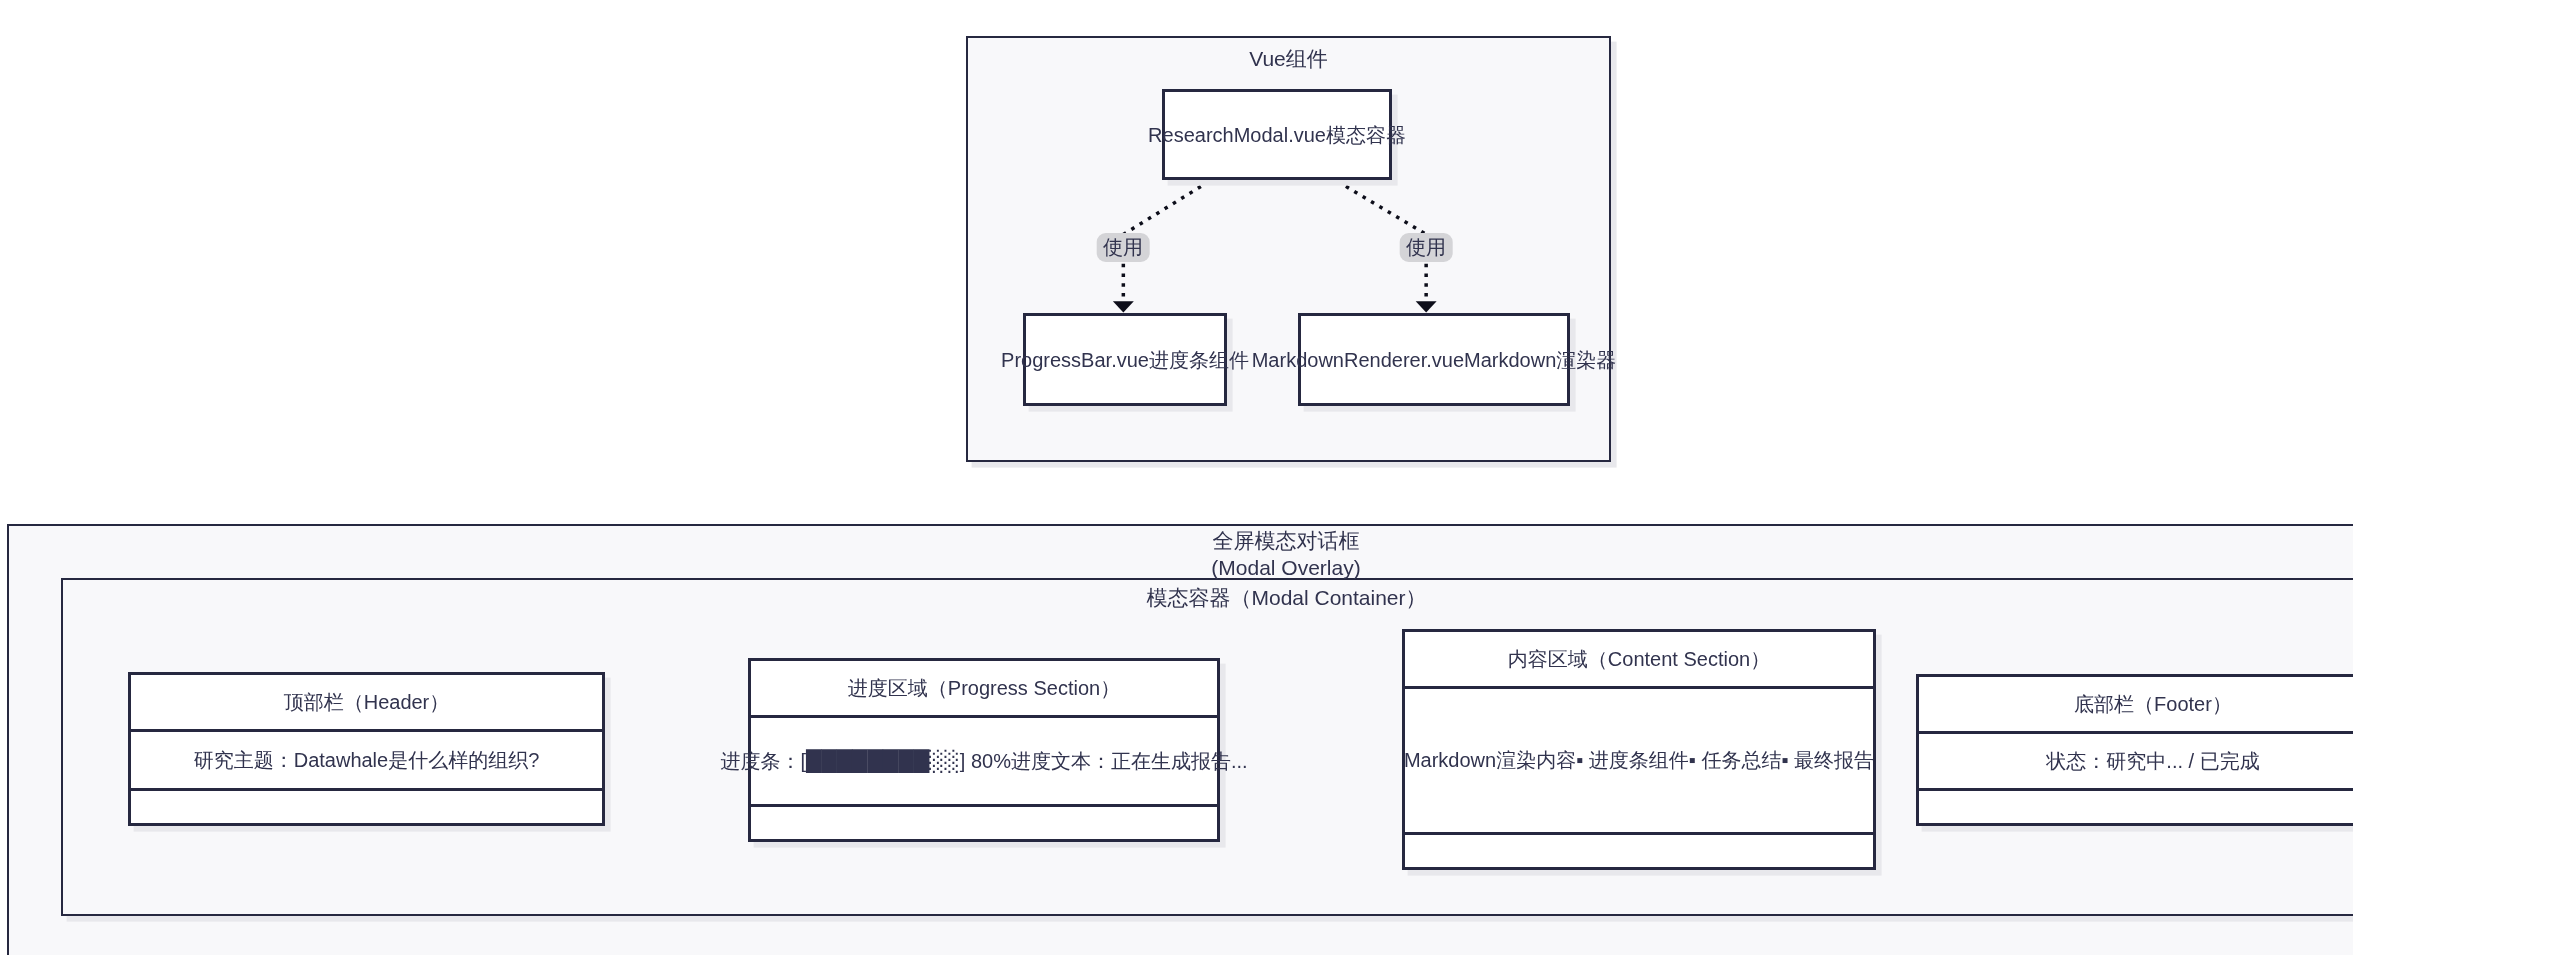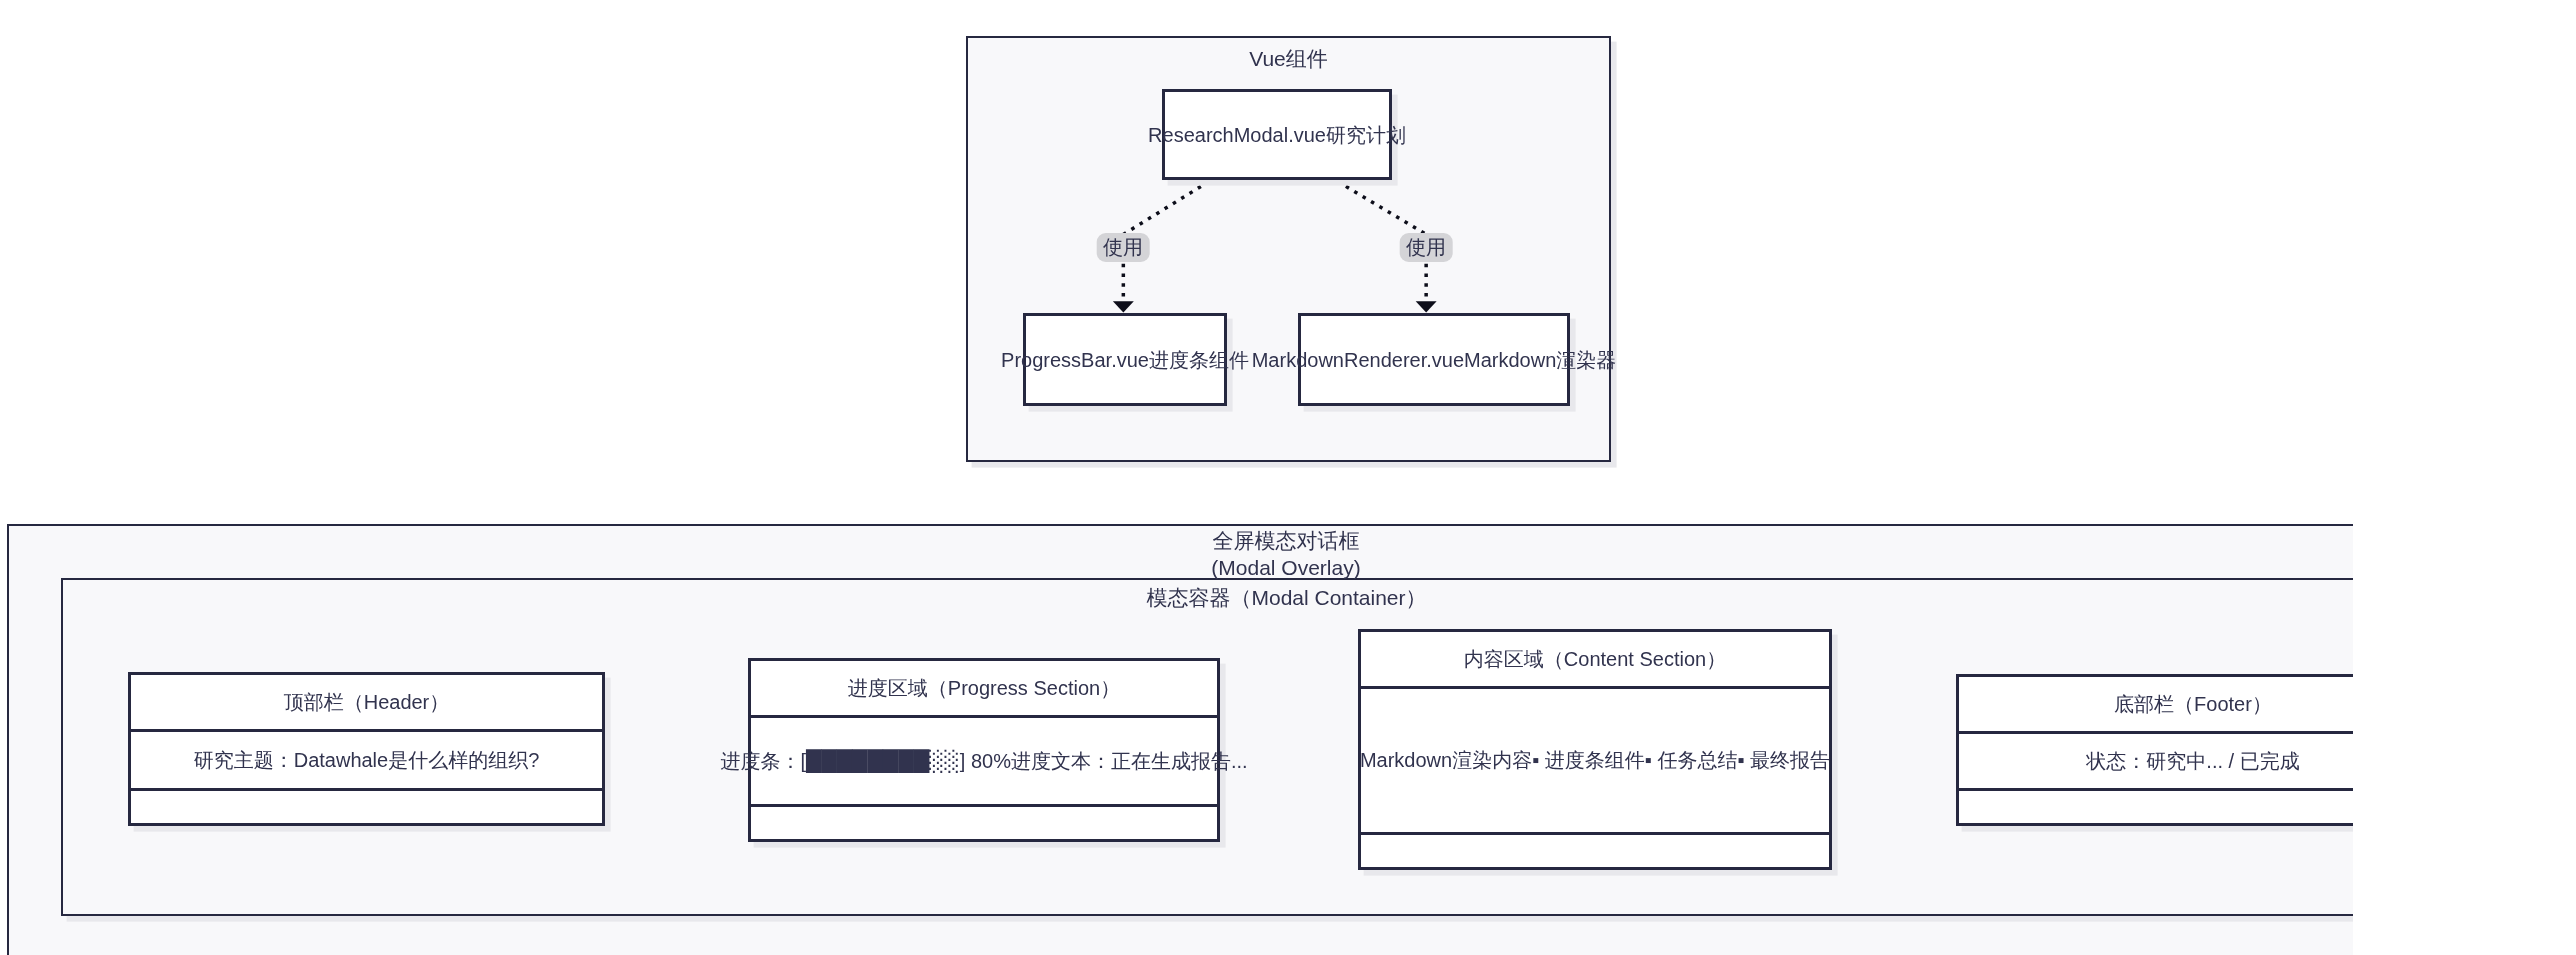--- a/index.html
+++ b/index.html
@@ -63,21 +63,21 @@
     <path class="edge-solid" d="M2628,1037 L2798,1037"></path>
     <polygon class="arrow-head" points="2796,1023 2796,1051 2822,1037"></polygon>
   </svg>
 
   <div class="cluster" id="cluster-vue" style="left:966px; top:11px; width:645px; height:426px;">
     <div class="cluster-title">Vue组件</div>
   </div>
 
   <div class="node" style="left:1162px; top:64px; width:230px; height:91px;">
     <div class="nline">ResearchModal.vue</div>
-    <div class="nline">研究计划</div>
+    <div class="nline">模态容器</div>
   </div>
 
   <div class="edge-label" style="left:1123px; top:208px;">使用</div>
   <div class="edge-label" style="left:1426px; top:208px;">使用</div>
 
   <div class="node" style="left:1023px; top:288px; width:204px; height:93px;">
     <div class="nline">ProgressBar.vue</div>
     <div class="nline">进度条组件</div>
   </div>
 
@@ -111,34 +111,34 @@
     <div class="ntitle">进度区域（Progress Section）</div>
     <div class="ndivider"></div>
     <div class="nbody">
       <div class="bline"><span>进度条：[</span><span class="blocks">████████░░</span><span>] 80%</span></div>
       <div class="bline">进度文本：正在生成报告...</div>
     </div>
     <div class="ndivider"></div>
     <div class="nfoot"></div>
   </div>
 
-  <div class="mnode" style="left:1358px; top:604px; width:474px; height:241px;align-items:center;">
+  <div class="mnode" style="left:1402px; top:604px; width:474px; height:241px;align-items:center;">
     <div class="ntitle">内容区域（Content Section）</div>
     <div class="ndivider"></div>
     <div class="nbody">
       <div class="bline" style="line-height:37px;">Markdown渲染内容</div>
       <div class="bline" style="line-height:37px;">▪ 进度条组件</div>
       <div class="bline" style="line-height:37px;">▪ 任务总结</div>
       <div class="bline" style="line-height:37px;">▪ 最终报告</div>
     </div>
     <div class="ndivider"></div>
     <div class="nfoot"></div>
   </div>
 
-  <div class="mnode" style="left:1956px; top:649px; width:474px; height:152px;">
+  <div class="mnode" style="left:1916px; top:649px; width:474px; height:152px;">
     <div class="ntitle">底部栏（Footer）</div>
     <div class="ndivider"></div>
     <div class="nbody">
       <div class="bline">状态：研究中... / 已完成</div>
     </div>
     <div class="ndivider"></div>
     <div class="nfoot"></div>
   </div>
 
 </div>

